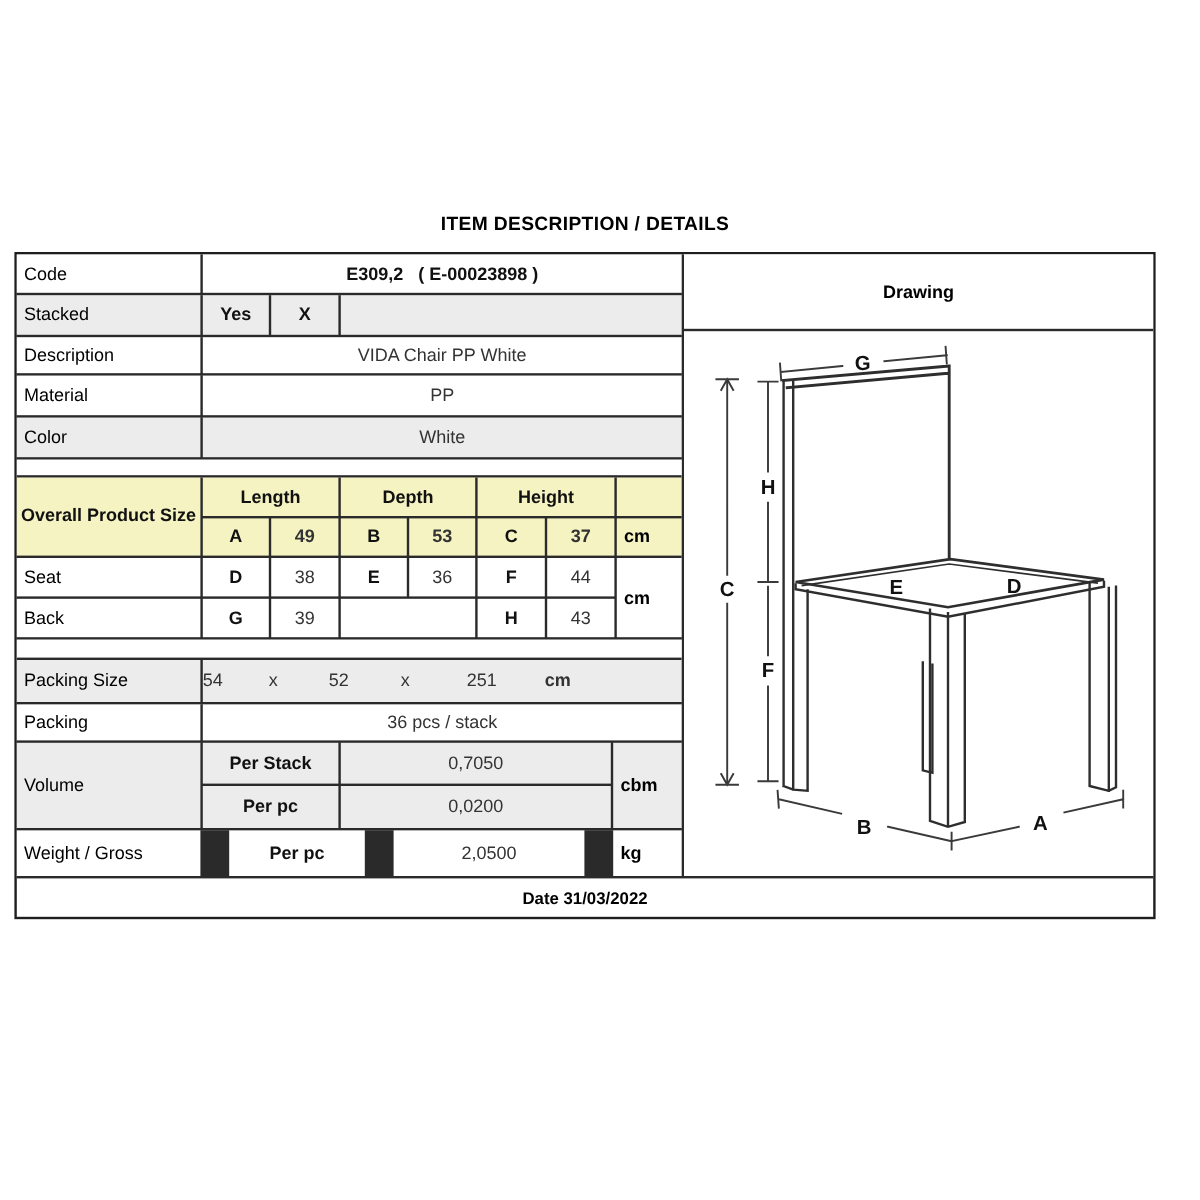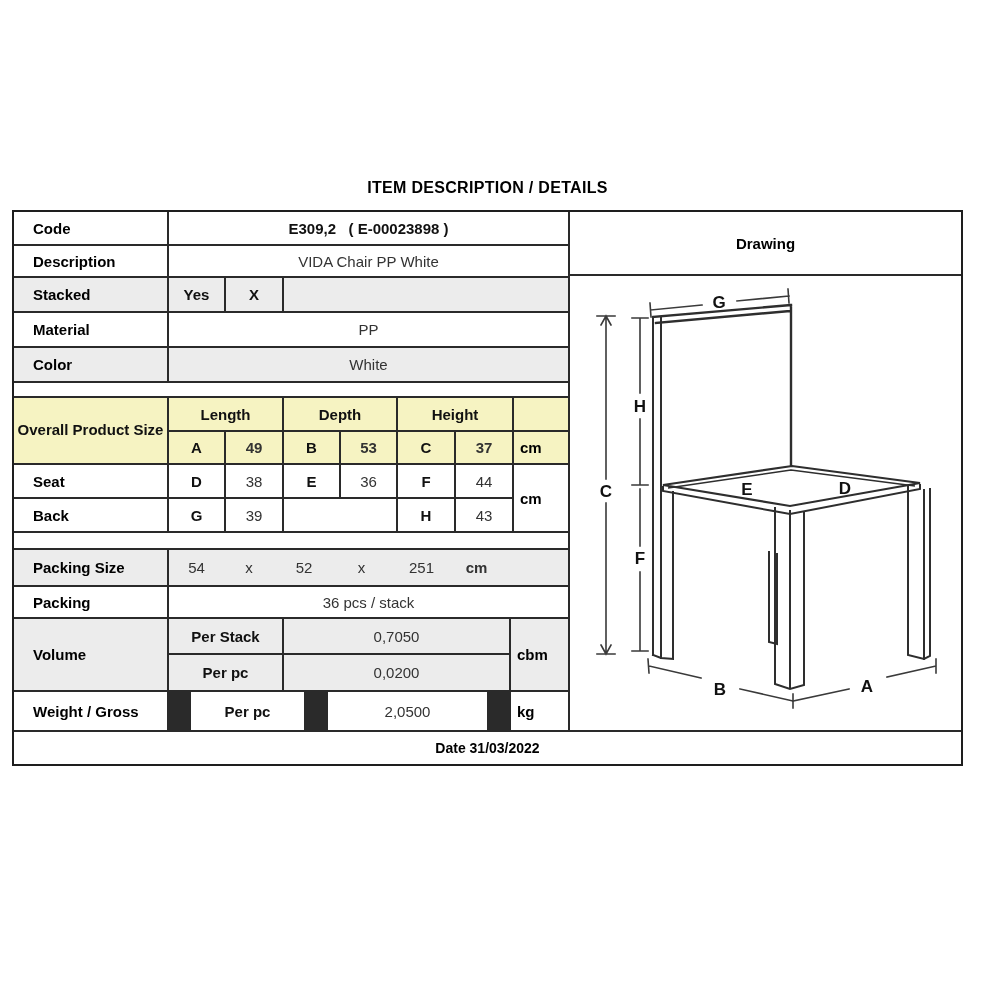--- a/index.html
+++ b/index.html
@@ -22,35 +22,35 @@
   .cols-2 { grid-template-columns:153px 1fr; }
   .cols-stack { grid-template-columns:153px 55px 56px 1fr; }
   .cols-4 { grid-template-columns:153px 113px 1fr 57px; }
   .size-grid { grid-template-columns:153px 55px 56px 55px 55px 56px 56px 1fr;
                grid-template-rows:32px 31px 32px 1fr; }
   .vol-grid  { grid-template-columns:153px 113px 1fr 57px; grid-template-rows:34px 1fr; }
 
   .c { background:#fff; display:flex; align-items:center; overflow:hidden; }
   .gray > .c, .c.gray { background:#ececec; }
   .yellow { background:#f6f3c2 !important;font-weight:bold; }
-  .lb { font-weight:bold; color:#000; padding-left:19px; }
+  .lb { font-weight:normal; color:#000; padding-left:6px; }
   .ctr { justify-content:center; text-align:center; }
   .val { color:#333; }
   .un { font-weight:bold; color:#000; padding-left:6px; }
   .pre { white-space:pre; }
   .wrap2 { line-height:1.25; }
 
   .spacer { background:#fff; border-bottom:2px solid #2a2a2a; flex-shrink:0; }
 
   .h-code{height:34px;} .h-desc{height:32px;} .h-35{height:35px;}
   .h-gap1{height:15px;} .h-size{height:135px;} .h-gap2{height:17px;}
   .h-psize{height:37px;} .h-pack{height:32px;} .h-vol{height:73px;} .h-weight{height:38px;}
 
   .pk-items { display:flex; align-items:center; width:100%; }
-  .pk-items span { display:inline-block; text-align:center; color:#333; }
+  .pk-items span { display:inline-block; text-align:left; color:#333; }
   .pk-n1{width:55px;} .pk-x1{width:50px;} .pk-n2{width:60px;} .pk-x2{width:55px;} .pk-n3{width:65px;}
   .pk-u{width:45px; font-weight:bold; color:#000;}
 
   .draw-header { height:64px; border-bottom:2px solid #2a2a2a; display:flex;
     align-items:center; justify-content:center; font-weight:bold; color:#000; flex-shrink:0; }
   .draw-area { flex:1; position:relative; }
   .draw-area svg { position:absolute; inset:0; width:100%; height:100%; }
 
   .date-row { height:34px; border-top:2px solid #2a2a2a; display:flex;
     align-items:center; justify-content:center; font-weight:bold; font-size:14px; color:#000; flex-shrink:0; }
@@ -65,30 +65,30 @@
   <div class="sheet">
     <div class="main">
 
       <div class="left-col">
 
         <div class="row cols-2 h-code">
           <div class="c lb">Code</div>
           <div class="c ctr pre" style="font-weight:bold;">E309,2   ( E-00023898 )</div>
         </div>
 
-        <div class="row cols-2 h-desc">
-          <div class="c lb">Description</div>
-          <div class="c ctr val">VIDA Chair PP White</div>
-        </div>
-
         <div class="row cols-stack gray h-35">
           <div class="c lb">Stacked</div>
           <div class="c ctr" style="font-weight:bold;">Yes</div>
           <div class="c ctr" style="font-weight:bold;">X</div>
           <div class="c"></div>
+        </div>
+
+        <div class="row cols-2 h-desc">
+          <div class="c lb">Description</div>
+          <div class="c ctr val">VIDA Chair PP White</div>
         </div>
 
         <div class="row cols-2 h-35">
           <div class="c lb">Material</div>
           <div class="c ctr val">PP</div>
         </div>
 
         <div class="row cols-2 gray h-35">
           <div class="c lb">Color</div>
           <div class="c ctr val">White</div>

